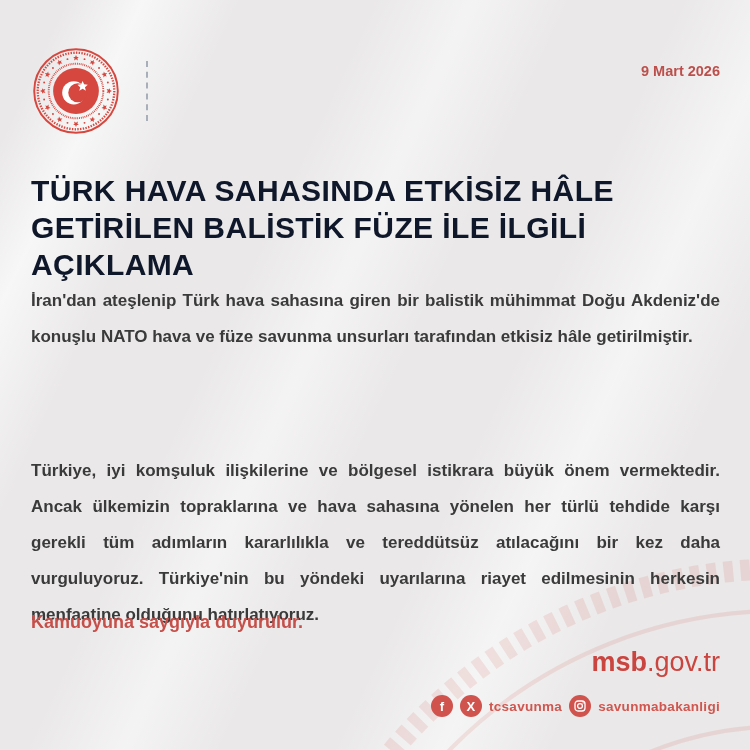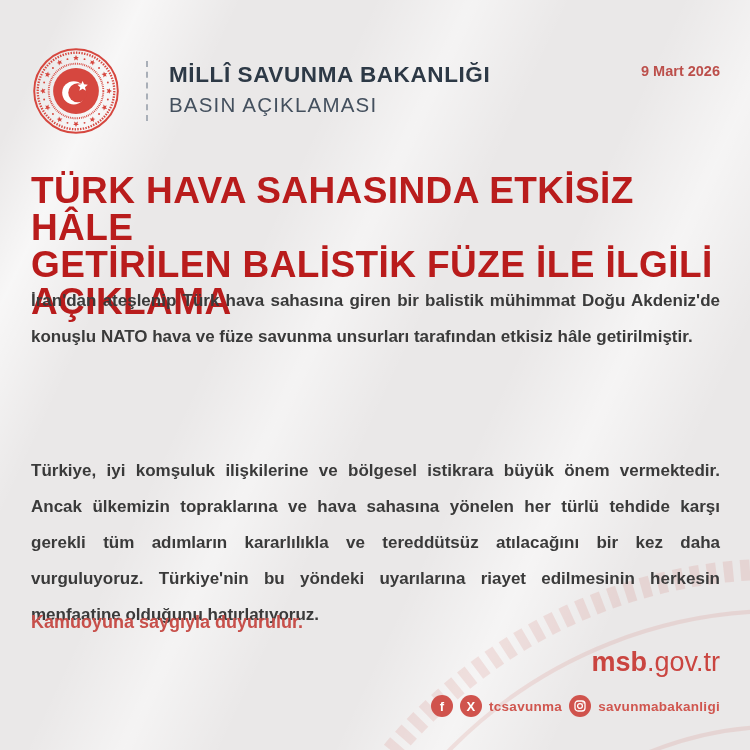--- a/index.html
+++ b/index.html
@@ -23,21 +23,21 @@
   .logo{position:absolute;left:32px;top:47px;width:88px;height:88px;}
   .divider{position:absolute;left:146px;top:61px;height:60px;border-left:2.5px dashed #a9afb8;}
   .titles{position:absolute;left:169px;top:62px;}
   .ministry{font-size:22.5px;font-weight:bold;color:#2d3946;letter-spacing:.6px;margin:0;}
   .subtitle{font-size:20.5px;font-weight:normal;color:#44505e;letter-spacing:1.2px;margin:5px 0 0 0;}
   .date{position:absolute;right:30px;top:63px;font-size:14.5px;font-weight:bold;color:#bc4f4b;margin-left:16px;}
 
   
   .headline{
     position:absolute;left:31px;top:172px;width:695px;
-    font-size:37px;font-weight:bold;color:#b91c1c;
+    font-size:30px;font-weight:bold;color:#0f172a;
     letter-spacing:.4px;line-height:37px;
   }
   .headline span{display:block;}
 
   
   .para{
     position:absolute;left:31px;width:689px;
     font-size:17px;font-weight:600;color:#3a3a3a;
     line-height:36px;text-align:justify;margin:0;
   }
@@ -134,24 +134,20 @@
     </g>
     <circle cx="50" cy="50" r="31" fill="none" stroke="#d6473f" stroke-width="2.2" stroke-dasharray="1 1.1"></circle>
     <circle cx="50" cy="50" r="26" fill="#d6473f"></circle>
     <circle cx="47.5" cy="52" r="13.2" fill="#ffffff"></circle>
     <circle cx="52" cy="52" r="10.8" fill="#d6473f"></circle>
     <path d="M57.5,38.5 l1.7,3.9 4.2,.4 -3.2,2.8 1,4.1 -3.7,-2.2 -3.7,2.2 1,-4.1 -3.2,-2.8 4.2,-.4 z" fill="#ffffff"></path>
   </svg>
 
   <div class="divider"></div>
 
-  <div class="titles">
-    <p class="ministry">MİLLÎ SAVUNMA BAKANLIĞI</p>
-    <p class="subtitle">BASIN AÇIKLAMASI</p>
-  </div>
 
   <div class="date">9 Mart 2026</div>
 
   <div class="headline">
     <span>TÜRK HAVA SAHASINDA ETKİSİZ HÂLE</span>
     <span>GETİRİLEN BALİSTİK FÜZE İLE İLGİLİ AÇIKLAMA</span>
   </div>
 
   <p class="para p1">İran'dan ateşlenip Türk hava sahasına giren bir balistik mühimmat Doğu Akdeniz'de konuşlu NATO hava ve füze savunma unsurları tarafından etkisiz hâle getirilmiştir.</p>
   <p class="para p3">Türkiye, iyi komşuluk ilişkilerine ve bölgesel istikrara büyük önem vermektedir. Ancak ülkemizin topraklarına ve hava sahasına yönelen her türlü tehdide karşı gerekli tüm adımların kararlılıkla ve tereddütsüz atılacağını bir kez daha vurguluyoruz. Türkiye'nin bu yöndeki uyarılarına riayet edilmesinin herkesin menfaatine olduğunu hatırlatıyoruz.</p>

